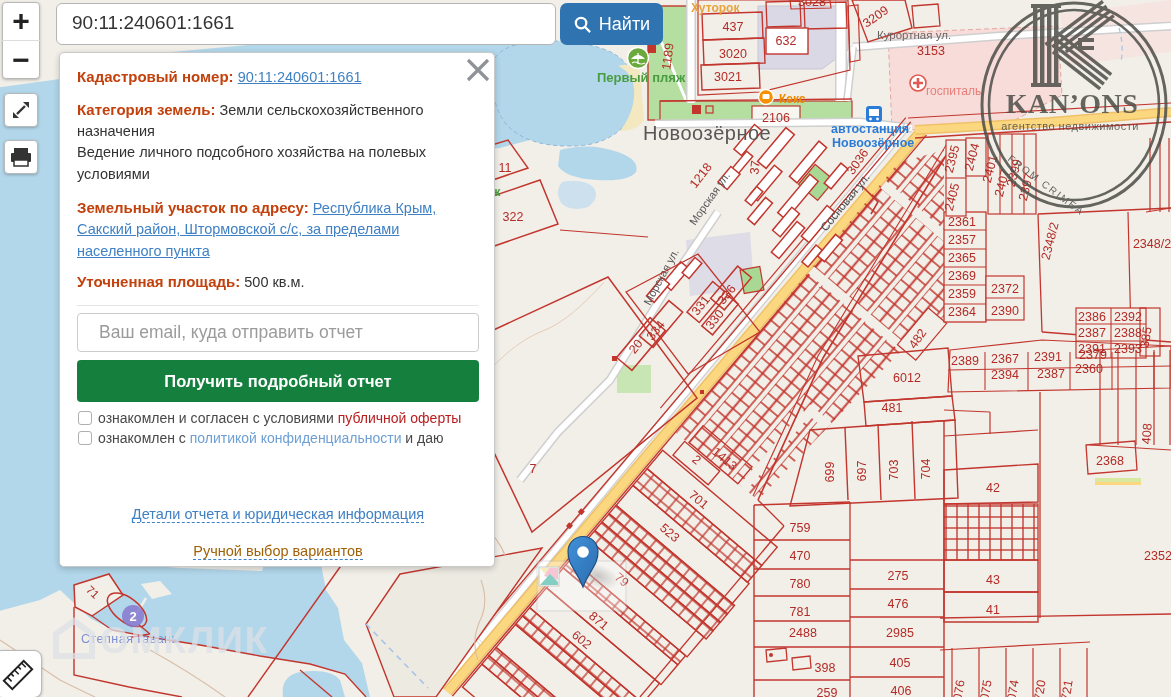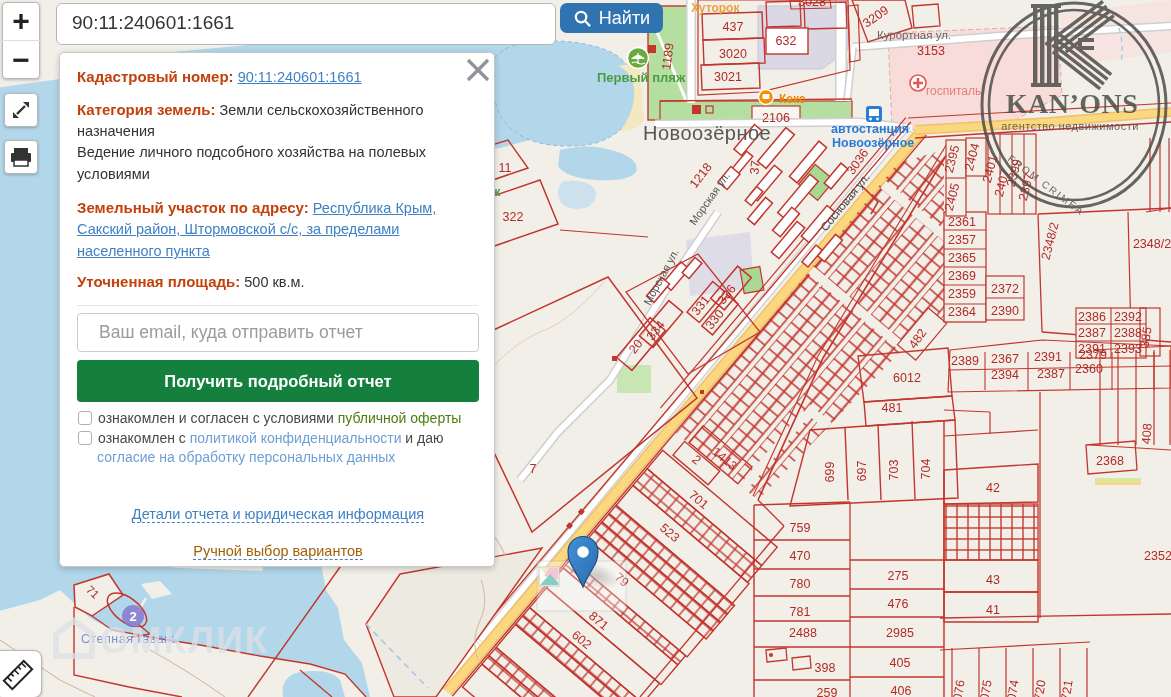--- a/index.html
+++ b/index.html
@@ -413,21 +413,21 @@
         <rect x="-13" y="16" width="60" height="3.4" fill="#4b4b46"></rect>
       </g>
       <path d="M1078,38 L1094,38 L1094,42 L1082,42 L1082,46 L1094,46 L1094,50 L1078,50 Z" fill="#4b4b46"></path>
       <text x="1072" y="113" font-size="28" font-family="Liberation Serif, serif" font-weight="bold" fill="#4b4b46" text-anchor="middle" letter-spacing="0.5">KAN’ONS</text>
       <text x="1070" y="130" font-size="11" font-family="Liberation Sans, sans-serif" fill="#4b4b46" text-anchor="middle" letter-spacing="0.5">агентство недвижимости</text>
       <text x="1007" y="160" font-size="10" font-family="Liberation Sans, sans-serif" fill="#4b4b46" letter-spacing="2" transform="rotate(37 1007 160)">FROM CRIMEA</text>
     </g>
   </svg>
 <div style="position:absolute;left:56px;top:3px;width:500px;height:42px;background:#fff;border:1px solid #b5b5b5;border-radius:6px;"></div>
 <div style="position:absolute;left:72px;top:12px;font-size:19px;color:#333">90:11:240601:1661</div>
-<div style="position:absolute;left:560px;top:3px;width:103px;height:30px;background:#2f73b0;border-radius:7px;color:#fff;display:flex;align-items:center;justify-content:center;font-size:18px">
+<div style="position:absolute;left:560px;top:3px;width:103px;height:42px;background:#2f73b0;border-radius:7px;color:#fff;display:flex;align-items:center;justify-content:center;font-size:18px">
 <svg width="19" height="19" viewBox="0 0 20 20" style="margin-right:7px">
       <circle cx="8.5" cy="8.5" r="5.5" fill="none" stroke="#fff" stroke-width="2.4"></circle>
       <line x1="12.7" y1="12.7" x2="18" y2="18" stroke="#fff" stroke-width="2.4"></line>
     </svg>Найти</div>
 <div style="position:absolute;left:59px;top:52px;width:436px;height:515px;background:#fff;border:1px solid #c9c9c9;border-radius:5px;box-shadow:0 2px 6px rgba(0,0,0,0.2)"></div>
 <svg style="position:absolute;left:464px;top:56px" width="28" height="28">
     <path d="M4,4 L24,24 M24,4 L4,24" stroke="#8f9296" stroke-width="3.2"></path>
   </svg>
 <div class="pl" style="top:68px"><b>Кадастровый номер:</b> <a class="lk">90:11:240601:1661</a></div>
 <div class="pl" style="top:101px"><b>Категория земель:</b> Земли сельскохозяйственного</div>
@@ -435,22 +435,22 @@
 <div class="pl" style="top:144px">Ведение личного подсобного хозяйства на полевых</div>
 <div class="pl" style="top:165.5px">условиями</div>
 <div class="pl" style="top:199px"><b>Земельный участок по адресу:</b> <a class="lk">Республика Крым,</a></div>
 <div class="pl" style="top:221px"><a class="lk">Сакский район, Штормовской с/с, за пределами</a></div>
 <div class="pl" style="top:243px"><a class="lk">населенного пункта</a></div>
 <div class="pl" style="top:273px"><b>Уточненная площадь:</b> 500 кв.м.</div>
 <div style="position:absolute;left:77px;top:305px;width:401px;border-top:1px solid #e5e5e5"></div>
 <div style="position:absolute;left:77px;top:313px;width:402px;height:39px;border:1px solid #ccc;border-radius:4px;background:#fff;color:#9b9b9b;display:flex;align-items:center;padding-left:21px;font-size:17.5px">Ваш email, куда отправить отчет</div>
 <div style="position:absolute;left:77px;top:360px;width:402px;height:42px;background:#15803d;border-radius:4px;color:#fff;font-size:16.5px;font-weight:bold;display:flex;align-items:center;justify-content:center">Получить подробный отчет</div>
 <div style="position:absolute;left:78px;top:409px;width:402px;font-size:14px;color:#484848;line-height:19.5px">
-<div><span class="cb"></span>ознакомлен и согласен с условиями <a style="color:#4d7c0f">публичной оферты</a></div>
-<div><span class="cb"></span>ознакомлен с <a style="color:#6d9fd4">политикой конфиденциальности</a> и даю<br><span style="margin-left:19px"><a style="color:#6d9fd4">согласие на обработку персональных данных</a></span></div>
+<div><span class="cb"></span>ознакомлен и согласен с условиями <a style="color:#b91c1c">публичной оферты</a></div>
+<div><span class="cb"></span>ознакомлен с <a style="color:#6d9fd4">политикой конфиденциальности</a> и даю<br></div>
 </div>
 <div style="position:absolute;left:77px;top:506px;width:402px;text-align:center;font-size:14.5px"><a style="color:#3f81c4;border-bottom:1px dashed #3f81c4">Детали отчета и юридическая информация</a></div>
 <div style="position:absolute;left:77px;top:543px;width:402px;text-align:center;font-size:14.5px"><a style="color:#a16207;border-bottom:1px dashed #3f81c4">Ручной выбор вариантов</a></div>
 <div class="btnw" style="left:2px;top:2px;width:38px;height:77px"></div>
 <div style="position:absolute;left:2px;top:2px;width:38px;height:39px;border-bottom:1px solid #ddd;display:flex;align-items:center;justify-content:center;font-size:30px;font-weight:bold;color:#222">+</div>
 <div style="position:absolute;left:2px;top:41px;width:38px;height:38px;display:flex;align-items:center;justify-content:center;font-size:30px;font-weight:bold;color:#222">−</div>
 <div class="btnw" style="left:4px;top:93px;width:34px;height:34px"></div>
 <svg style="position:absolute;left:4px;top:93px" width="34" height="34">
     <g stroke="#333" stroke-width="2.4" fill="none">
       <path d="M13,21 L21,13"></path>

